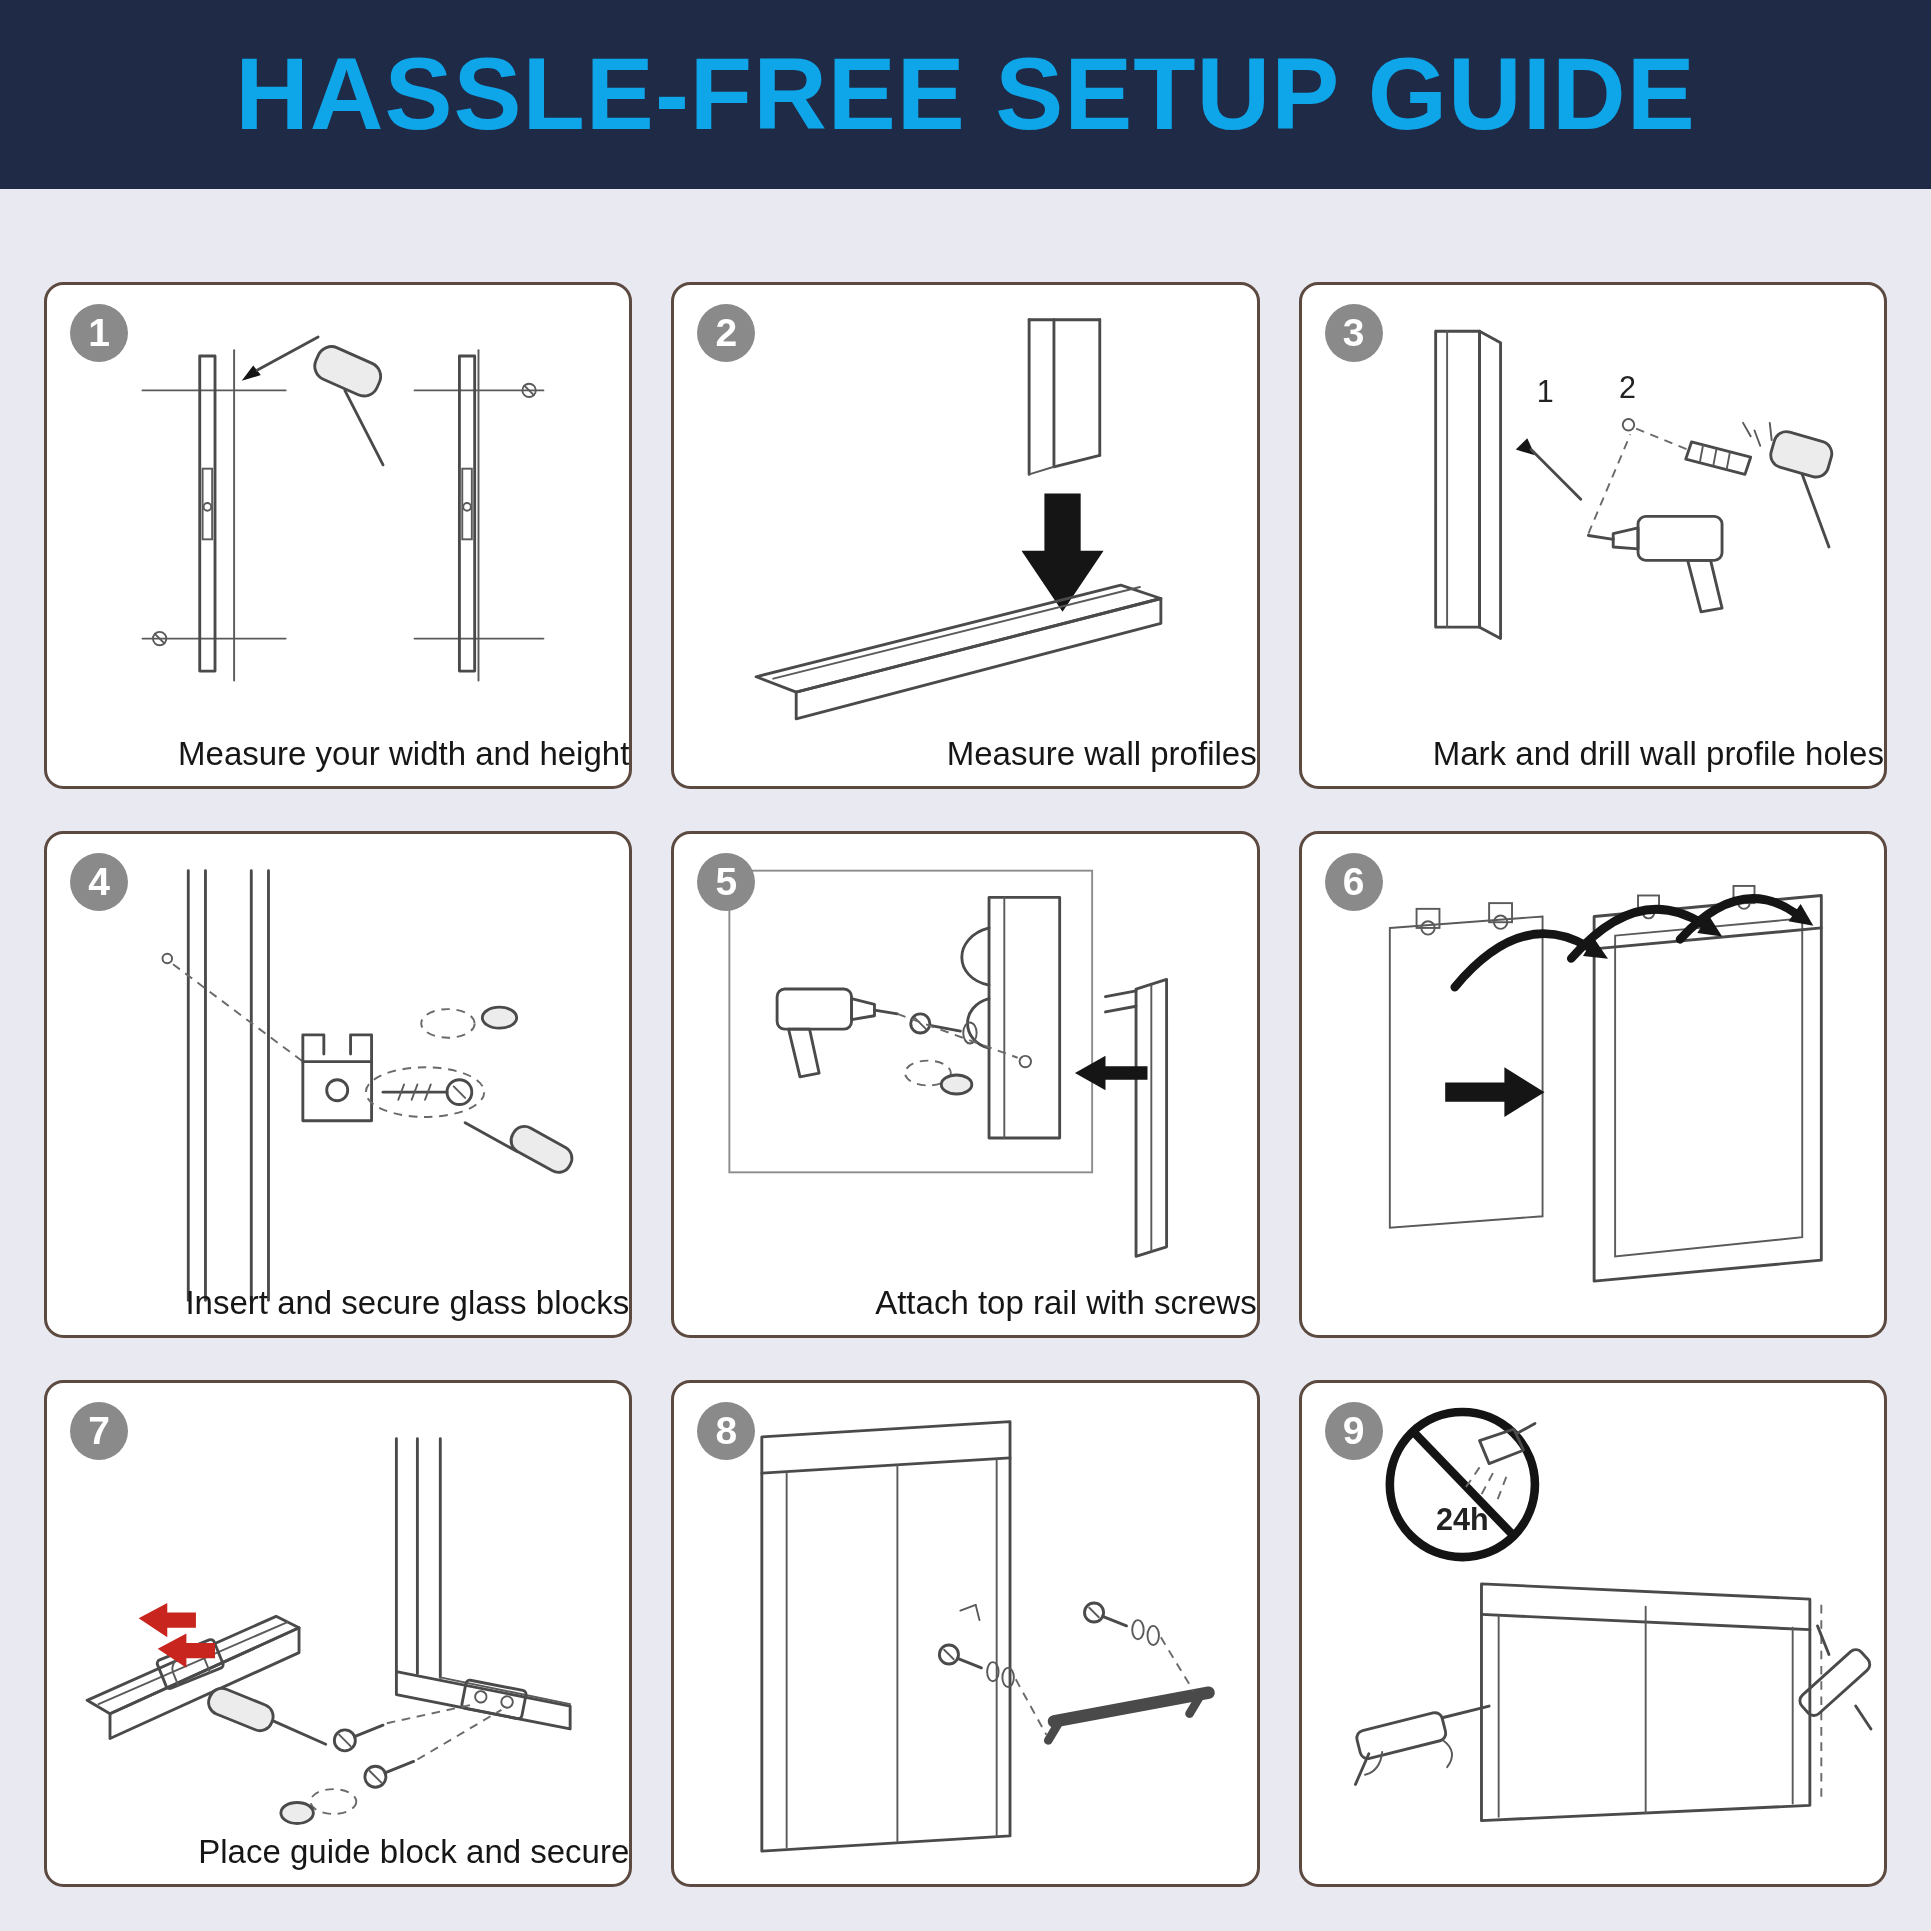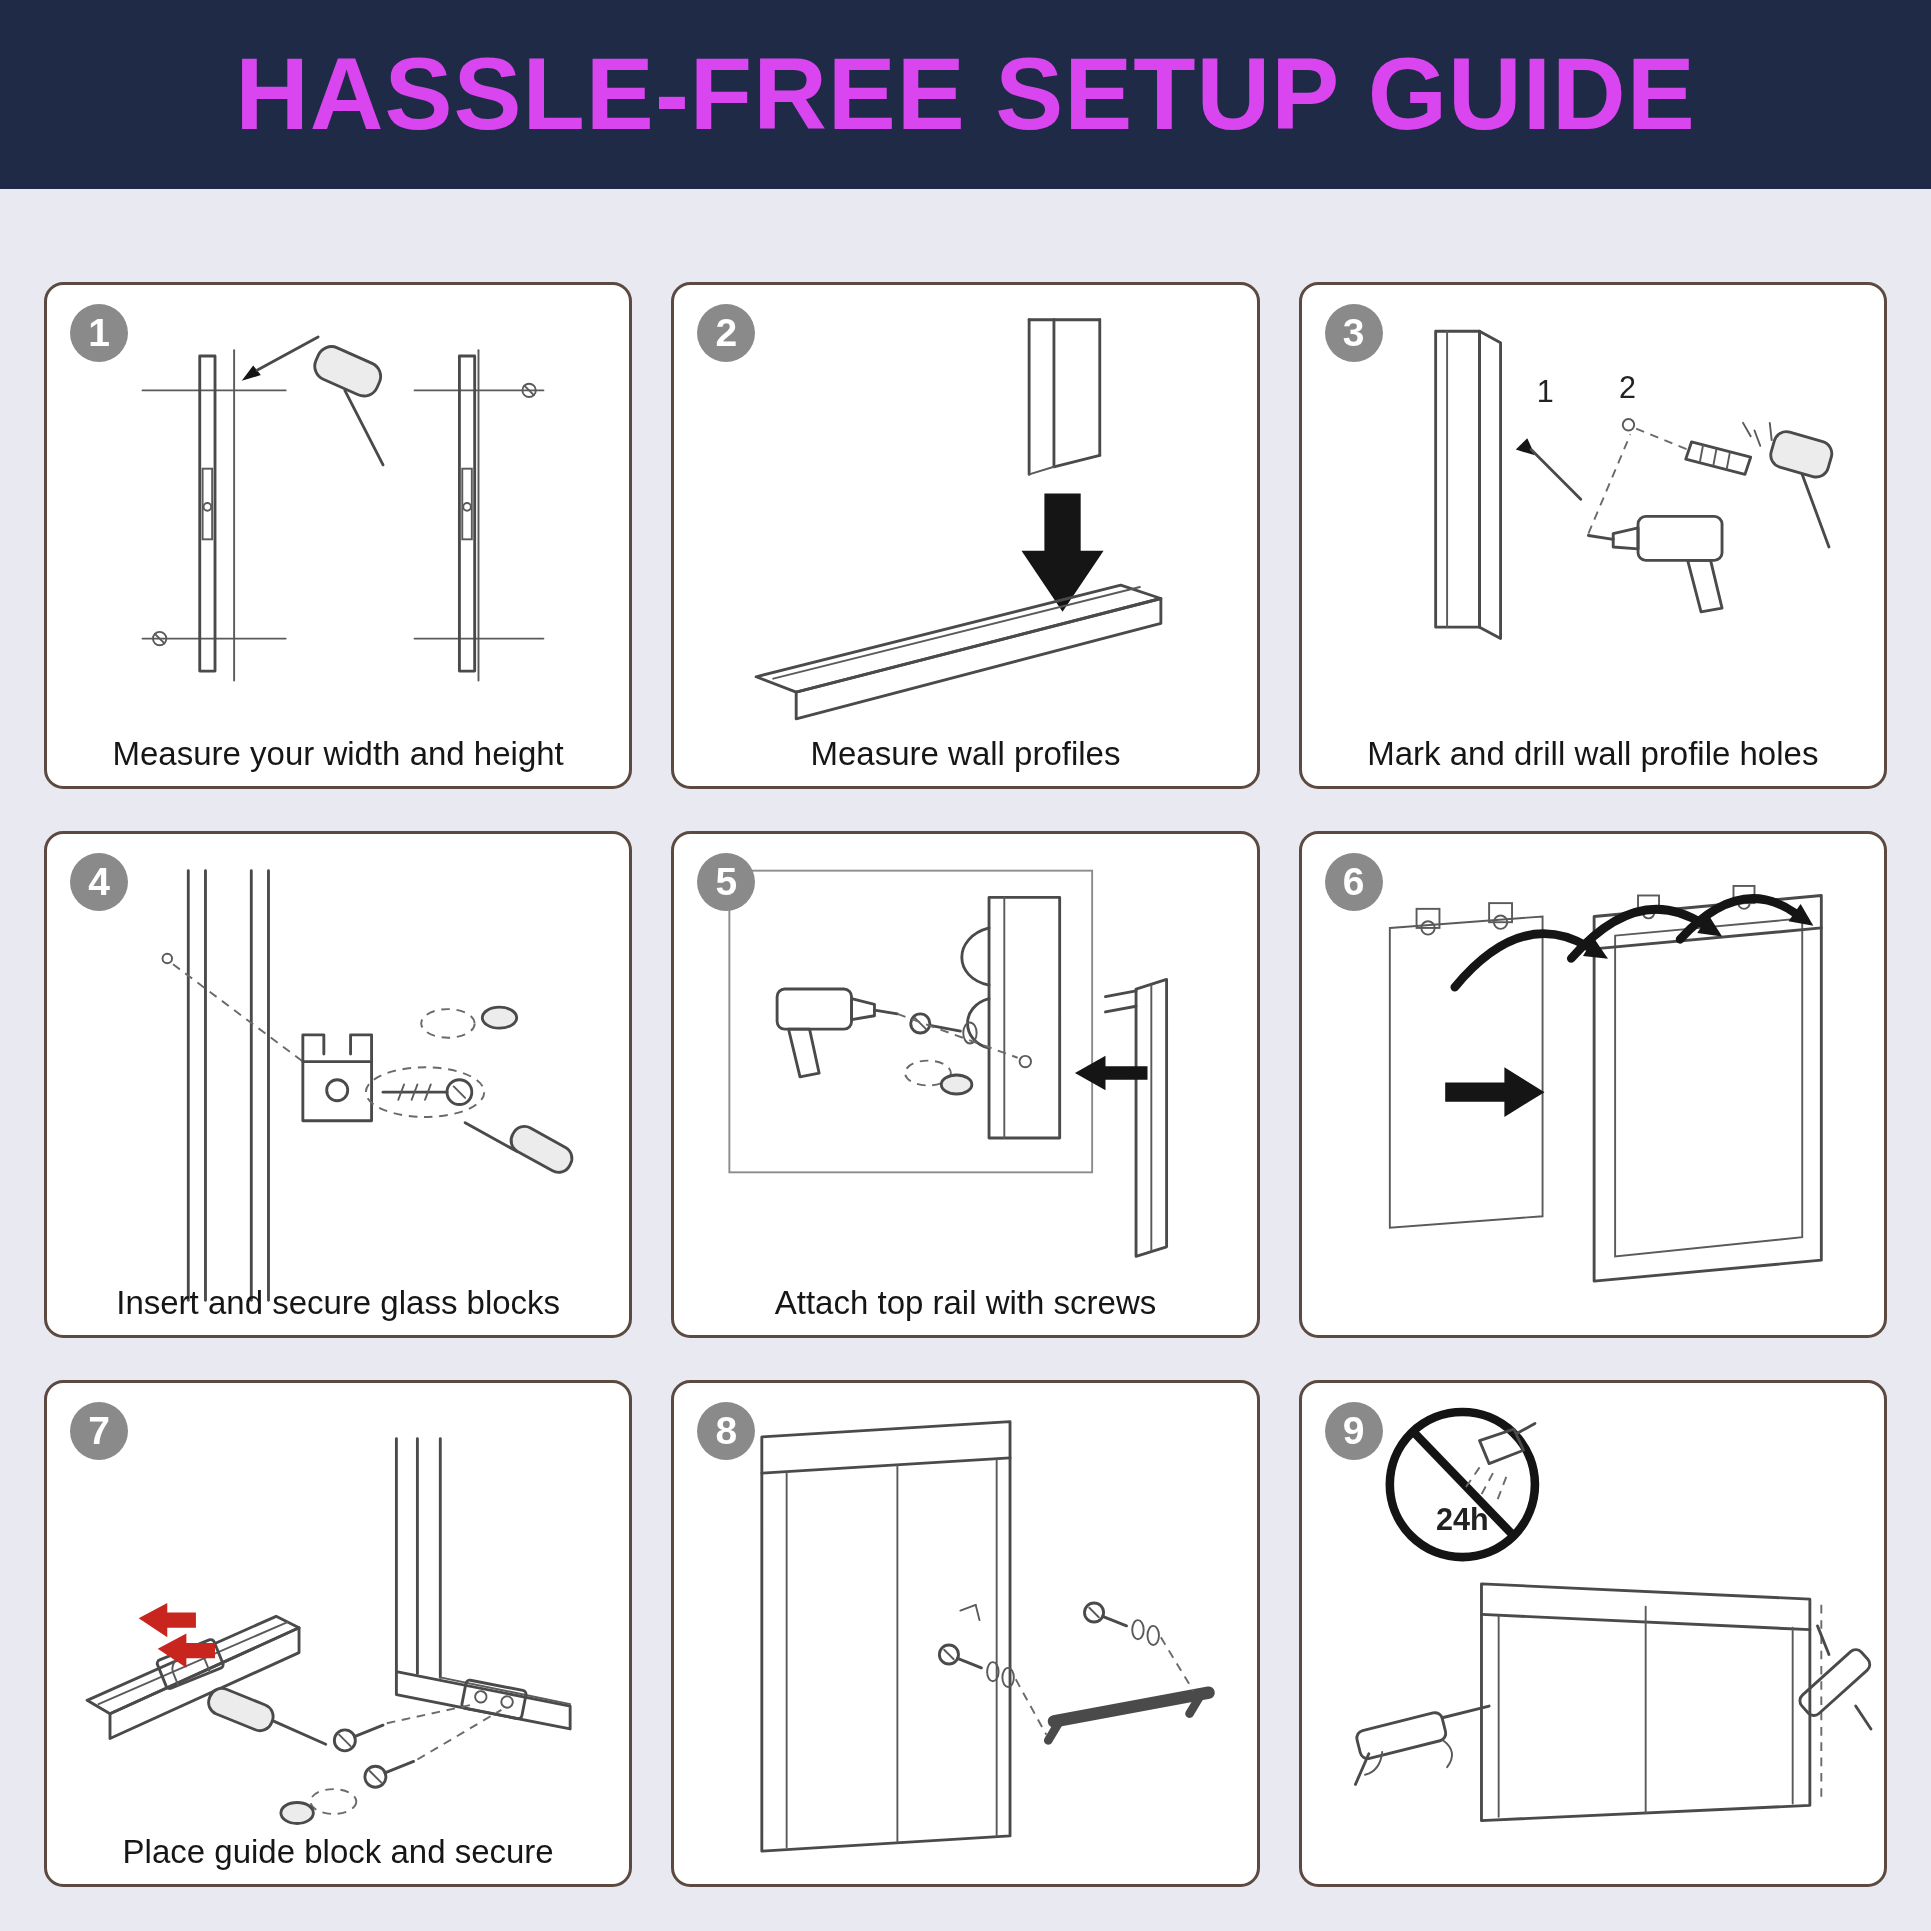--- a/index.html
+++ b/index.html
@@ -1,24 +1,24 @@
 <!DOCTYPE html>
 <html><head>
 <meta charset="utf-8">
 <style>
   *{box-sizing:border-box}
   html,body{margin:0;padding:0}
   body{width:1931px;height:1931px;background:#e9e9f1;font-family:"Liberation Sans",sans-serif;overflow:hidden}
   header{height:189px;background:#1f2a47;display:flex;align-items:center;justify-content:center}
-  .title{color:#d946ef;font-size:102px;font-weight:bold;letter-spacing:1px;margin:0;white-space:nowrap}
+  .title{color:#0ea5e9;font-size:102px;font-weight:bold;letter-spacing:1px;margin:0;white-space:nowrap}
   main{height:1742px;padding:93px 44px 44px;display:grid;grid-template-columns:repeat(3,1fr);grid-template-rows:repeat(3,1fr);gap:42px 39px}
   .card{position:relative;background:#ffffff;border:3.9px solid #5c4a40;border-radius:19.3px;overflow:hidden}
   .badge{position:absolute;top:19.3px;left:23px;width:58px;height:58px;border-radius:50%;background:#8a8a8a;color:#fff;font-size:39px;font-weight:bold;display:flex;align-items:center;justify-content:center;z-index:2}
   .card svg{position:absolute;inset:0;width:100%;height:100%}
-  .caption{position:absolute;left:0;right:0;bottom:13.5px;margin:0;text-align:center;font-size:33px;color:#161616;z-index:2}
+  .caption{position:absolute;left:0;right:0;bottom:13.5px;margin:0;text-align:right;font-size:33px;color:#161616;z-index:2}
   .ln{fill:none;stroke:#4a4a4a;stroke-width:3;stroke-linecap:round;stroke-linejoin:round}
   .ln2{fill:none;stroke:#5a5a5a;stroke-width:2;stroke-linecap:round}
   .dsh{fill:none;stroke:#6a6a6a;stroke-width:2;stroke-dasharray:9 7}
   .blk{fill:#151515;stroke:none}
   .red{fill:#c8251f;stroke:none}
   .gfill{fill:#ececec;stroke:#4a4a4a;stroke-width:3}
   .arr{fill:none;stroke:#151515;stroke-width:9;stroke-linecap:round}
   .bar{fill:none;stroke:#4a4a4a;stroke-width:13;stroke-linecap:round}
   .bar2{fill:none;stroke:#4a4a4a;stroke-width:9;stroke-linecap:round}
   .svglabel{font-family:"Liberation Sans",sans-serif;font-size:32px;fill:#222222}

